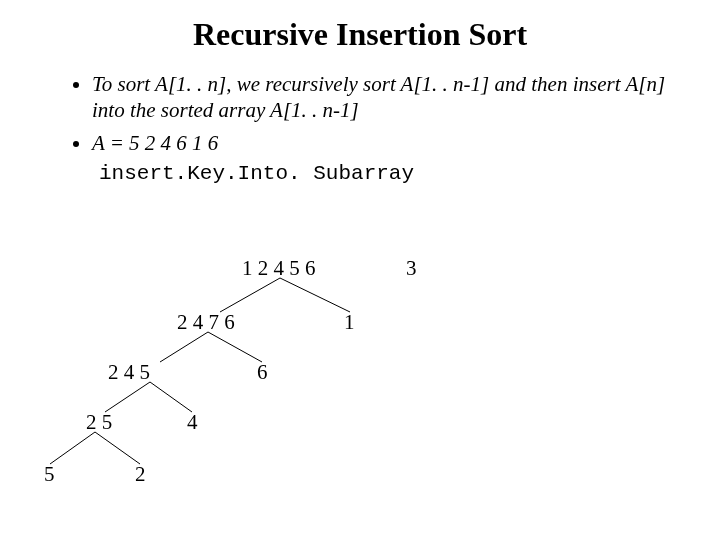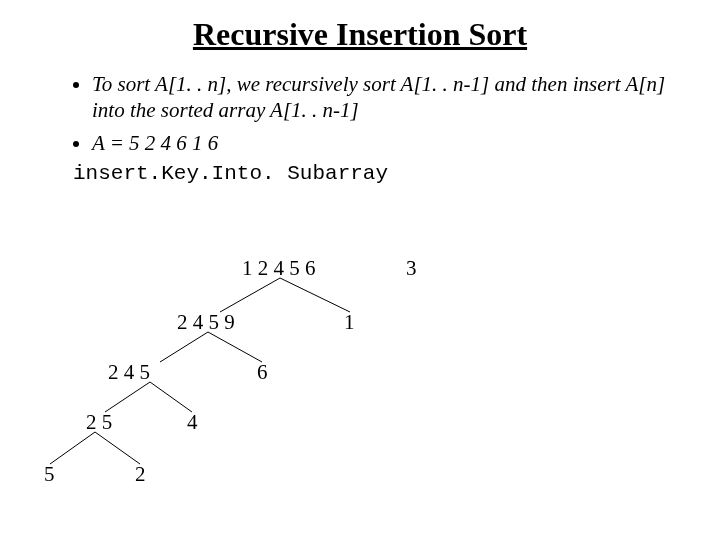--- a/index.html
+++ b/index.html
@@ -11,37 +11,36 @@
     font-family: "Times New Roman", Times, serif;
     color: black;
     position: relative;
     overflow: hidden;
   }
   .title {
     text-align: center;
     font-size: 32px;
     font-weight: bold;
     margin-top: 16px;
-    text-decoration: underline;
   }
   .bullets {
     font-size: 21px;
     margin: 18px 40px 0 52px;
     line-height: 1.25;
     font-style: italic;
   }
   .bullets li {
     margin-bottom: 6px;
     list-style: disc;
   }
   .code {
     display: block;
     font-family: "Courier New", Courier, monospace;
     font-size: 21px;
-    margin-left: 73px;
+    margin-left: 99px;
     margin-top: 4px;
   }
   .tree {
     position: absolute;
     left: 0;
     top: 0;
     width: 720px;
     height: 540px;
   }
   .node {
@@ -82,21 +81,21 @@
     <line x1="208" y1="332" x2="262" y2="362"></line>
     <line x1="150" y1="382" x2="105" y2="412"></line>
     <line x1="150" y1="382" x2="192" y2="412"></line>
     <line x1="95" y1="432" x2="50" y2="464"></line>
     <line x1="95" y1="432" x2="140" y2="464"></line>
   </svg>
 
   <div class="node" style="left:242px; top:256px;">1 2 4 5 6</div>
   <div class="node" style="left:406px; top:256px;">3</div>
 
-  <div class="node" style="left:177px; top:310px;">2 4 5 9</div>
+  <div class="node" style="left:177px; top:310px;">2 4 7 6</div>
   <div class="node" style="left:344px; top:310px;">1</div>
 
   <div class="node" style="left:108px; top:360px;">2 4 5</div>
   <div class="node" style="left:257px; top:360px;">6</div>
 
   <div class="node" style="left:86px; top:410px;">2 5</div>
   <div class="node" style="left:187px; top:410px;">4</div>
 
   <div class="node" style="left:44px; top:462px;">5</div>
   <div class="node" style="left:135px; top:462px;">2</div>

